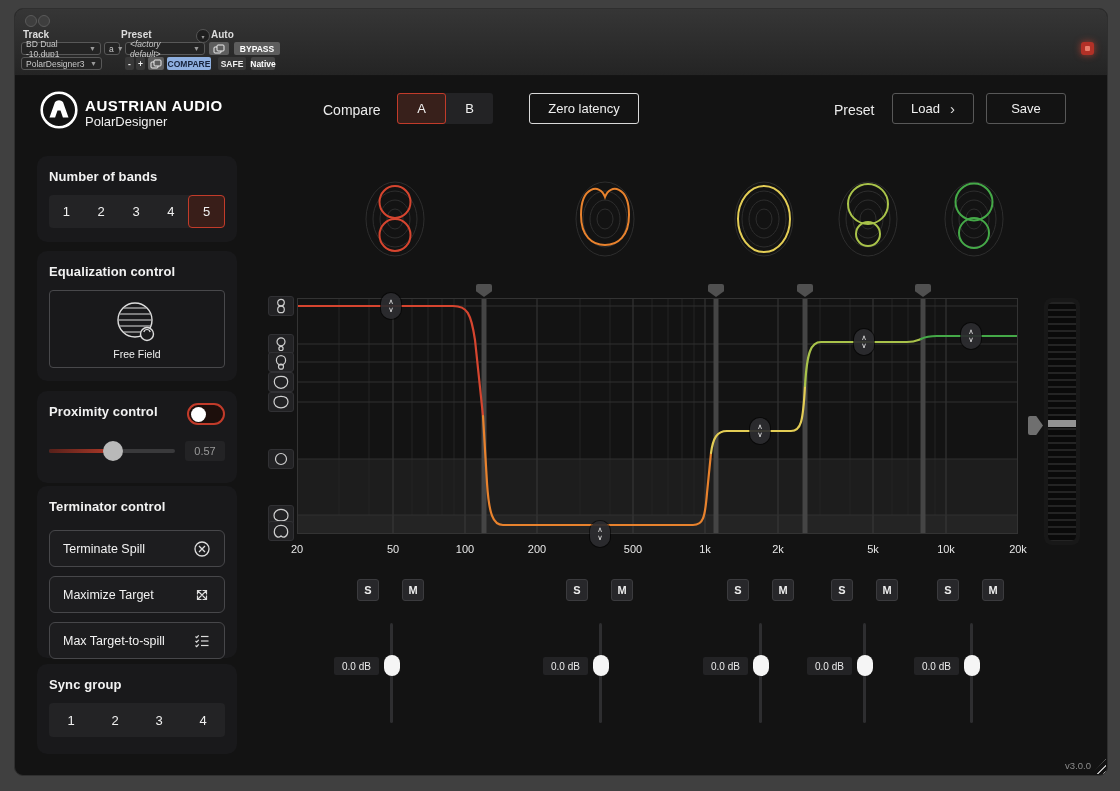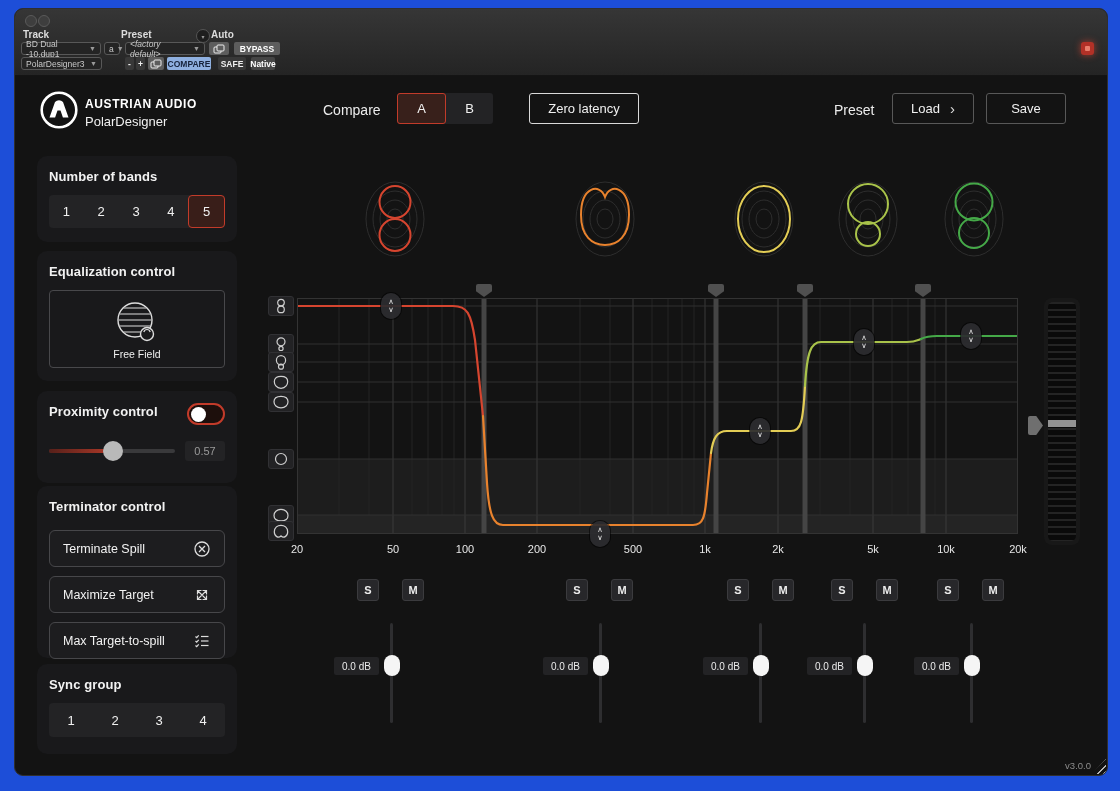--- a/index.html
+++ b/index.html
@@ -1,16 +1,16 @@
 <!DOCTYPE html>
 <html><head>
 <meta charset="utf-8">
 <style>
   html,body{margin:0;padding:0;background:#000;}
-  #page{position:relative;width:1120px;height:791px;background:#1d4ed8;font-family:"Liberation Sans",sans-serif;overflow:hidden;}
+  #page{position:relative;width:1120px;height:791px;background:#404040;font-family:"Liberation Sans",sans-serif;overflow:hidden;}
   .a{position:absolute;}
   #win{position:absolute;left:14px;top:8px;width:1092px;height:766px;background:#131313;border:1px solid #2f2f2f;border-radius:9px;overflow:hidden;}
   
   #toolbar{position:absolute;left:0;top:0;right:0;height:66px;background:linear-gradient(#363636,#242424);border-bottom:1px solid #141414;}
   .dot{position:absolute;top:6px;width:10px;height:10px;border-radius:50%;background:#3e3e3e;border:1px solid #5a5a5a;}
   .hlbl{position:absolute;font-size:10px;font-weight:700;color:#dcdcdc;top:20px;}
   .combo{position:absolute;height:13px;background:#242424;border:1px solid #585858;border-radius:3px;color:#c9c9c9;font-size:8.5px;display:flex;align-items:center;justify-content:space-between;padding:0 4px;box-sizing:border-box;}
   .caret{font-size:7px;color:#9a9a9a;margin-left:3px;}
   .gbtn{position:absolute;height:13px;background:#5d5d5d;border-radius:2px;color:#fff;font-weight:700;font-size:8.5px;display:flex;align-items:center;justify-content:center;box-sizing:border-box;}
   .dkbtn{position:absolute;height:13px;background:#383838;border-radius:2px;color:#f0f0f0;font-weight:700;font-size:8.5px;display:flex;align-items:center;justify-content:center;}
@@ -111,21 +111,21 @@
     <div class="gbtn" style="left:236px;top:48px;width:24px;background:#454545">Native</div>
     <div id="rec" style="left:1066px;top:33px">
           <div class="inner"></div>
         </div>
   </div>
 
   <svg class="a" style="left:24px;top:81px" width="40" height="40" viewBox="0 0 40 40">
     <circle cx="20" cy="20" r="17.3" stroke="#fff" stroke-width="2.6" fill="none"></circle>
     <path d="M10.5,27.5 L16,12 a5.5,5.5 0 0 1 8,0 L29.5,27.5 h-5.6 l-2.4,-7 h-3 l-2.4,7 Z" fill="#fff"></path>
   </svg>
-  <span class="a" style="left:70px;top:88px;font-size:12px;font-weight:800;letter-spacing:.6px;color:#fff">AUSTRIAN AUDIO</span>
+  <span class="a" style="left:70px;top:88px;font-size:15px;font-weight:800;letter-spacing:.6px;color:#fff">AUSTRIAN AUDIO</span>
   <span class="a" style="left:70px;top:105px;font-size:13px;color:#f0f0f0">PolarDesigner</span>
 
   <span class="hdrlbl" style="left:308px;top:93px">Compare</span>
   <div class="ab">
     <div class="cell sel">A</div>
     <div class="cell">B</div>
   </div>
   <div class="obtn" style="left:514px;top:84px;width:110px;border-color:#d9d9d9">Zero latency</div>
 
   <span class="hdrlbl" style="left:819px;top:93px">Preset</span>

